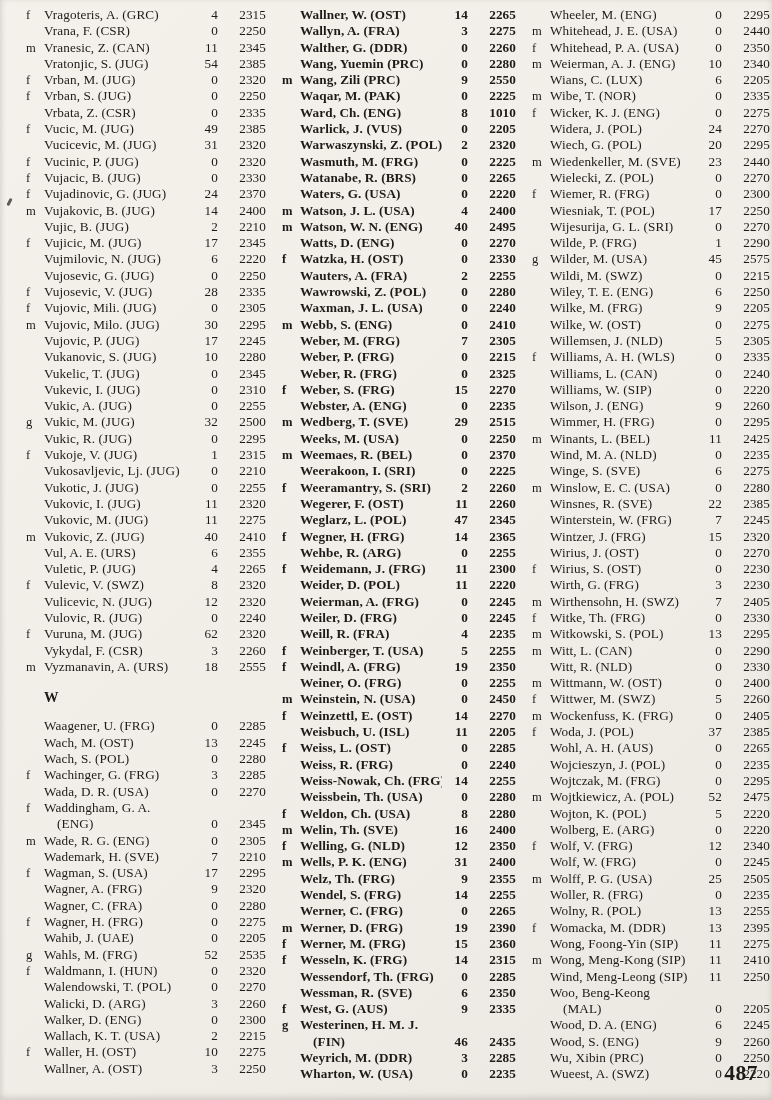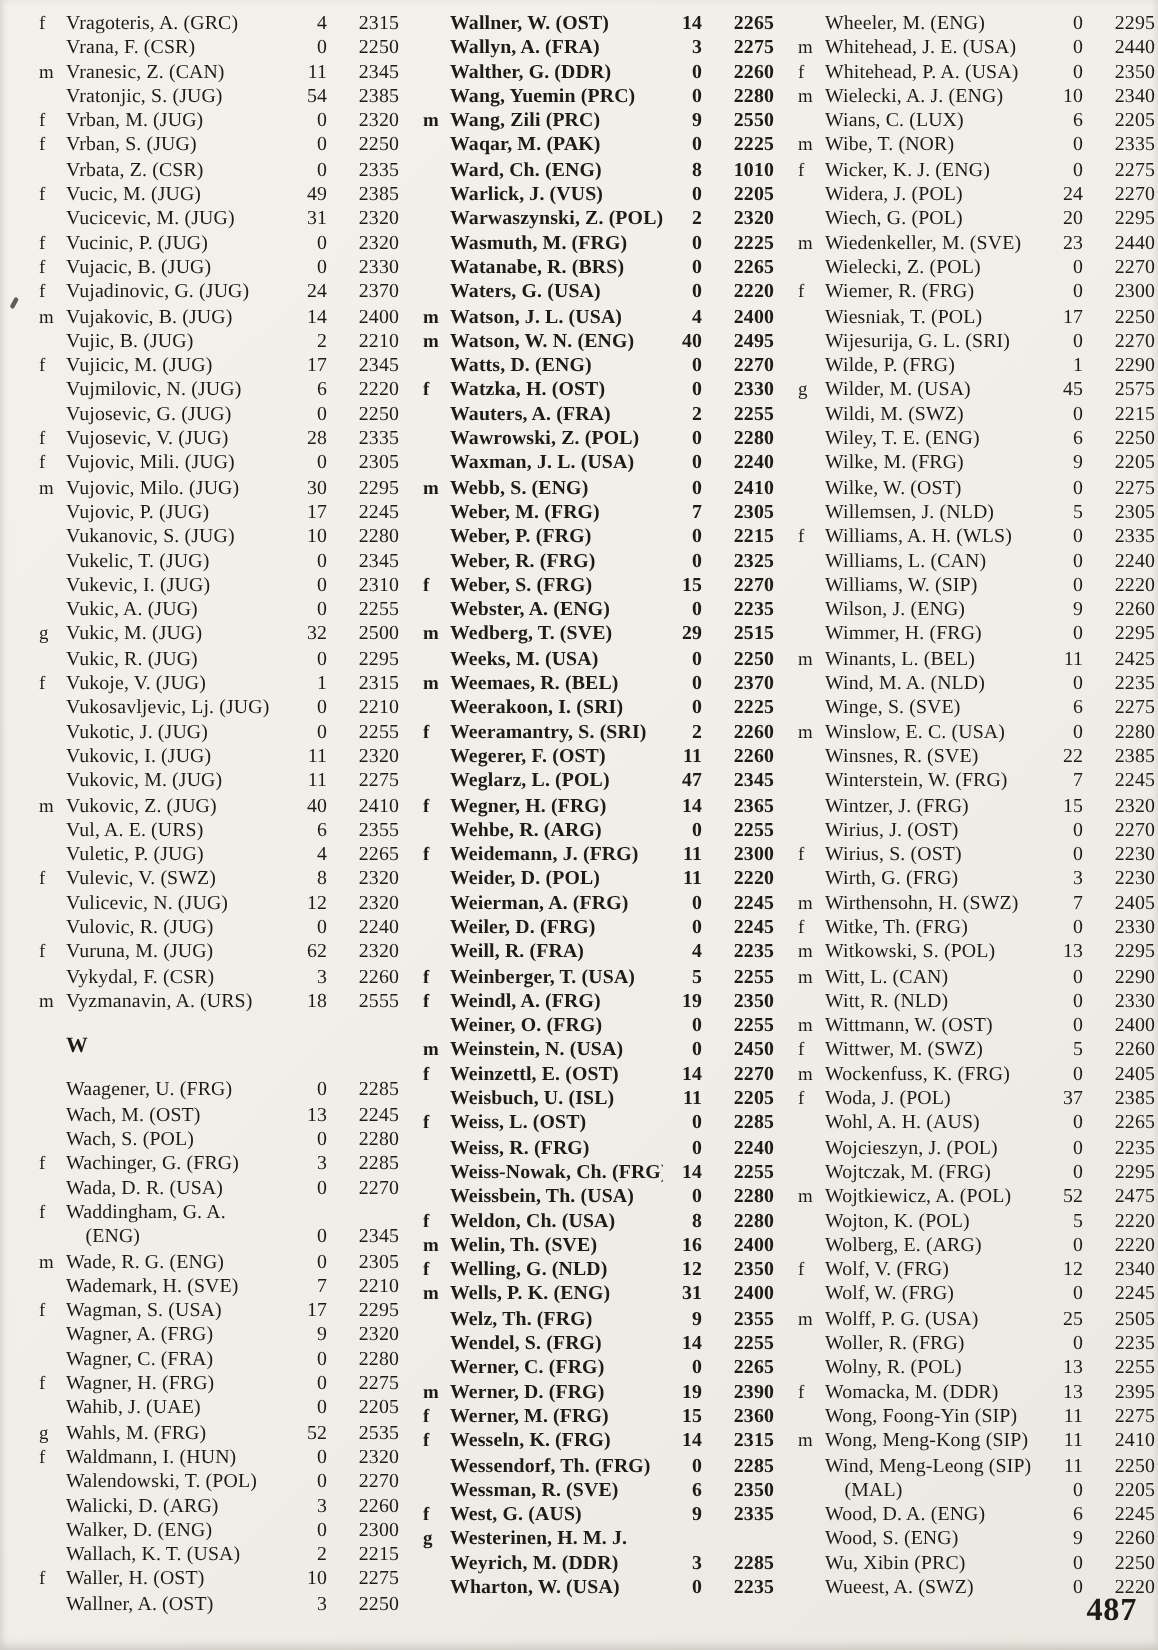--- a/index.html
+++ b/index.html
@@ -822,20 +822,26 @@
           <span class="n">West, G. (AUS)</span>
           <span class="g">9</span>
           <span class="r">2335</span>
         </div>
         <div class="row">
           <span class="t">g</span>
           <span class="n">Westerinen, H. M. J.</span>
         </div>
         <div class="row">
           <span class="t"></span>
+          <span class="n indent">(FIN)</span>
+          <span class="g">46</span>
+          <span class="r">2435</span>
+        </div>
+        <div class="row">
+          <span class="t"></span>
           <span class="n">Weyrich, M. (DDR)</span>
           <span class="g">3</span>
           <span class="r">2285</span>
         </div>
         <div class="row">
           <span class="t"></span>
           <span class="n">Wharton, W. (USA)</span>
           <span class="g">0</span>
           <span class="r">2235</span>
         </div>
@@ -854,21 +860,21 @@
           <span class="r">2440</span>
         </div>
         <div class="row">
           <span class="t">f</span>
           <span class="n">Whitehead, P. A. (USA)</span>
           <span class="g">0</span>
           <span class="r">2350</span>
         </div>
         <div class="row">
           <span class="t">m</span>
-          <span class="n">Wielecki, A. J. (ENG)</span>
+          <span class="n">Weierman, A. J. (ENG)</span>
           <span class="g">10</span>
           <span class="r">2340</span>
         </div>
         <div class="row">
           <span class="t"></span>
           <span class="n">Wians, C. (LUX)</span>
           <span class="g">6</span>
           <span class="r">2205</span>
         </div>
         <div class="row">
@@ -1193,20 +1199,24 @@
           <span class="t">m</span>
           <span class="n">Wong, Meng-Kong (SIP)</span>
           <span class="g">11</span>
           <span class="r">2410</span>
         </div>
         <div class="row">
           <span class="t"></span>
           <span class="n">Wind, Meng-Leong (SIP)</span>
           <span class="g">11</span>
           <span class="r">2250</span>
+        </div>
+        <div class="row">
+          <span class="t"></span>
+          <span class="n">Woo, Beng-Keong</span>
         </div>
         <div class="row">
           <span class="t"></span>
           <span class="n indent">(MAL)</span>
           <span class="g">0</span>
           <span class="r">2205</span>
         </div>
         <div class="row">
           <span class="t"></span>
           <span class="n">Wood, D. A. (ENG)</span>

